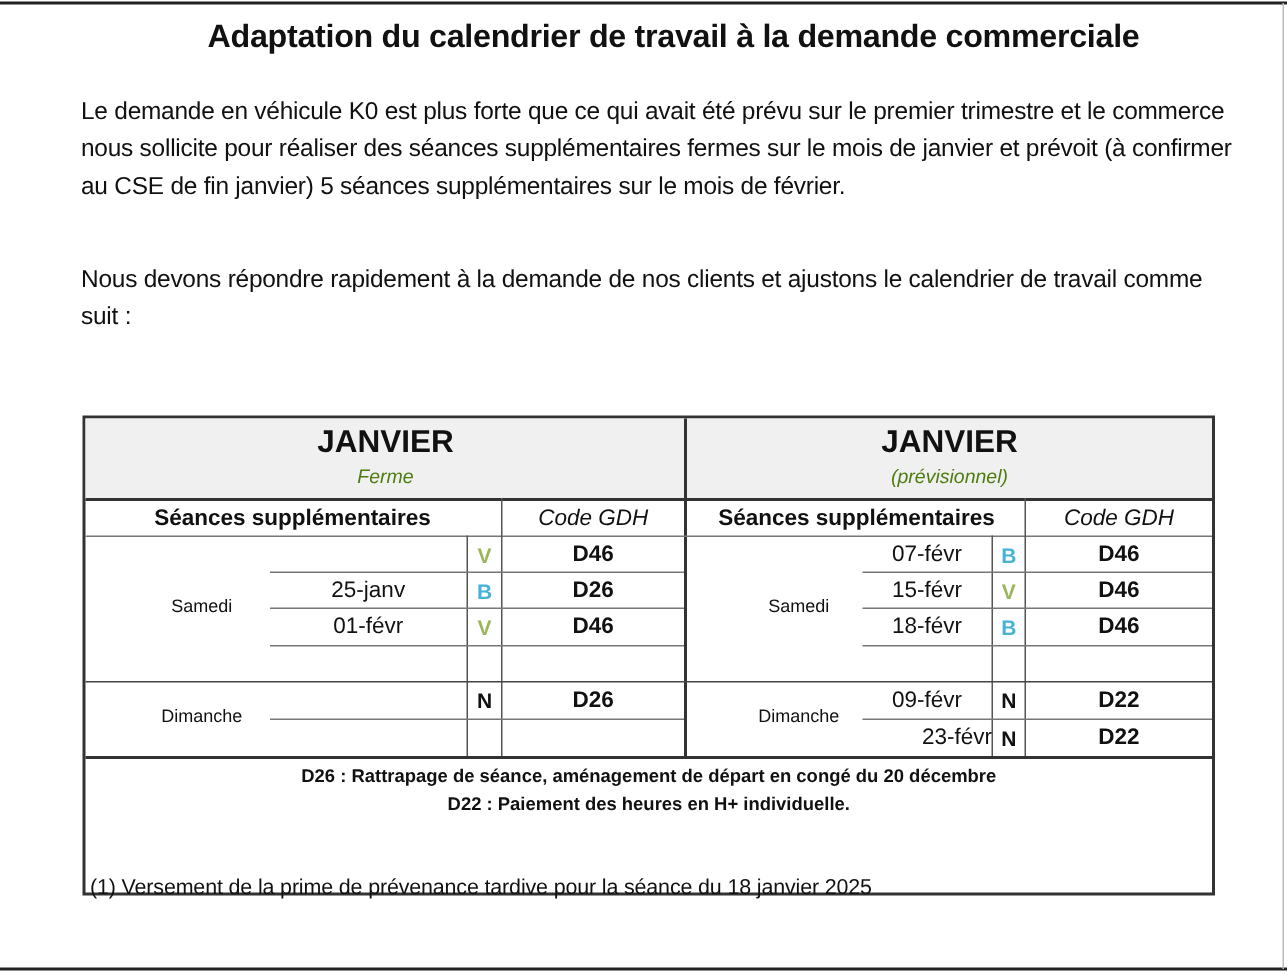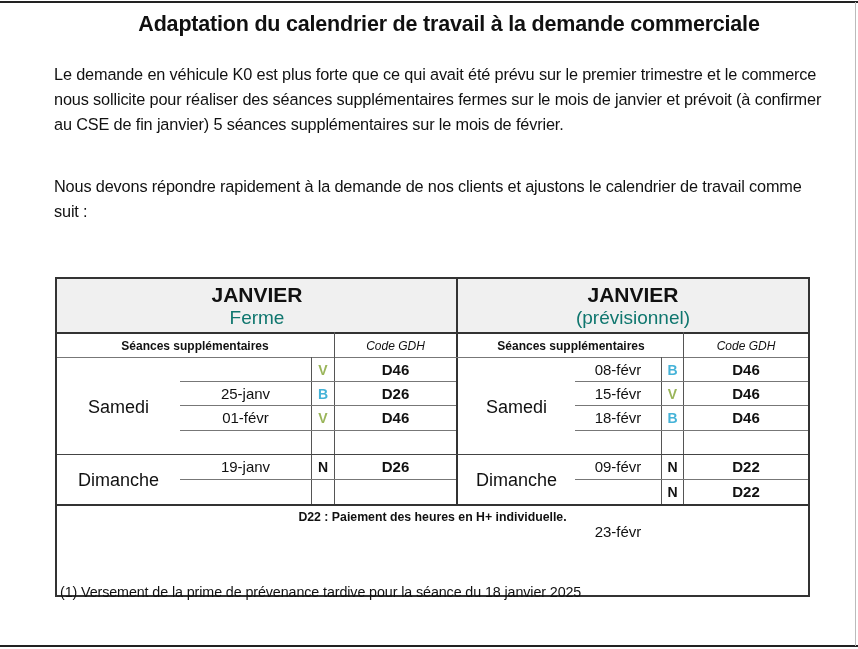--- a/index.html
+++ b/index.html
@@ -32,30 +32,30 @@
       font-family: "Liberation Sans", sans-serif;
     }
     .hline { position: absolute; height: 2px; background: #555; }
     .hline.thin { height: 1px; background: #777; }
     .hline.dark { height: 2px; background: #333; }
     .vline { position: absolute; width: 1px; background: #555; }
     .vline.dark { width: 2px; background: #333; }
 
     .month-header { position: absolute; top: 0; height: 54px; background: #f0f0f0; text-align: center; }
     .month-name { font-weight: bold; font-size: 21px; margin-top: 3px; line-height: 26px; }
-    .month-sub { font-size: 19px; line-height: 20px; color: #0f766e; }
+    .month-sub { font-style: italic; font-size: 13px; line-height: 20px; color: #4d7c0f; }
 
-    .colhead { position: absolute; font-size: 12px; line-height: 24px; text-align: center; }
+    .colhead { position: absolute; font-size: 15px; line-height: 24px; text-align: center; }
     .colhead.bold { font-weight: bold; }
     .colhead.ital { font-style: italic; }
 
     .cell { position: absolute; font-size: 15px; line-height: 24px; text-align: center; }
     .cell.bold { font-weight: bold; }
     .letter { font-weight: bold; font-size: 14px; }
-    .day { position: absolute; font-size: 18px; text-align: center; }
+    .day { position: absolute; font-size: 12px; text-align: center; margin-left: 16px; }
 
     .legend {
       position: absolute; left: 0; top: 229px; width: 751px;
       text-align: center; font-size: 12.3px; font-weight: bold; line-height: 18.5px;
     }
     .footnote {
       position: absolute; left: 60px; top: 582px;
       font-size: 14.3px; line-height: 20px; letter-spacing: -0.1px;
     }
   </style>
@@ -123,42 +123,42 @@
   <div class="cell bold" style="left:278px;top:79px;width:121px;">D46</div>
 
   <div class="cell" style="left:123px;top:103px;width:131px;">25-janv</div>
   <div class="cell letter" style="left:255px;top:103px;width:22px;color:#45b3d8;">B</div>
   <div class="cell bold" style="left:278px;top:103px;width:121px;">D26</div>
 
   <div class="cell" style="left:123px;top:127px;width:131px;">01-févr</div>
   <div class="cell letter" style="left:255px;top:127px;width:22px;color:#9ab55a;">V</div>
   <div class="cell bold" style="left:278px;top:127px;width:121px;">D46</div>
 
-  <div class="cell" style="left:123px;top:176px;width:131px;">19-janv</div>
   <div class="cell letter" style="left:255px;top:176px;width:22px;color:#111;">N</div>
   <div class="cell bold" style="left:278px;top:176px;width:121px;">D26</div>
 
-  <div class="cell" style="left:518px;top:79px;width:86px;">08-févr</div>
+  <div class="cell" style="left:518px;top:79px;width:86px;">07-févr</div>
   <div class="cell letter" style="left:605px;top:79px;width:21px;color:#45b3d8;">B</div>
   <div class="cell bold" style="left:627px;top:79px;width:124px;">D46</div>
 
   <div class="cell" style="left:518px;top:103px;width:86px;">15-févr</div>
   <div class="cell letter" style="left:605px;top:103px;width:21px;color:#9ab55a;">V</div>
   <div class="cell bold" style="left:627px;top:103px;width:124px;">D46</div>
 
   <div class="cell" style="left:518px;top:127px;width:86px;">18-févr</div>
   <div class="cell letter" style="left:605px;top:127px;width:21px;color:#45b3d8;">B</div>
   <div class="cell bold" style="left:627px;top:127px;width:124px;">D46</div>
 
   <div class="cell" style="left:518px;top:176px;width:86px;">09-févr</div>
   <div class="cell letter" style="left:605px;top:176px;width:21px;color:#111;">N</div>
   <div class="cell bold" style="left:627px;top:176px;width:124px;">D22</div>
 
-  <div class="cell" style="left:518px;top:201px;width:86px;margin-top:40px;">23-févr</div>
+  <div class="cell" style="left:538px;top:201px;width:86px;">23-févr</div>
   <div class="cell letter" style="left:605px;top:201px;width:21px;color:#111;">N</div>
   <div class="cell bold" style="left:627px;top:201px;width:124px;">D22</div>
 
   <div class="legend">
+    <div>D26 : Rattrapage de séance, aménagement de départ en congé du 20 décembre</div>
     <div>D22 : Paiement des heures en H+ individuelle.</div>
   </div>
 </div>
 
 <div class="footnote">(1) Versement de la prime de prévenance tardive pour la séance du 18 janvier 2025</div>
 
 </body></html>

